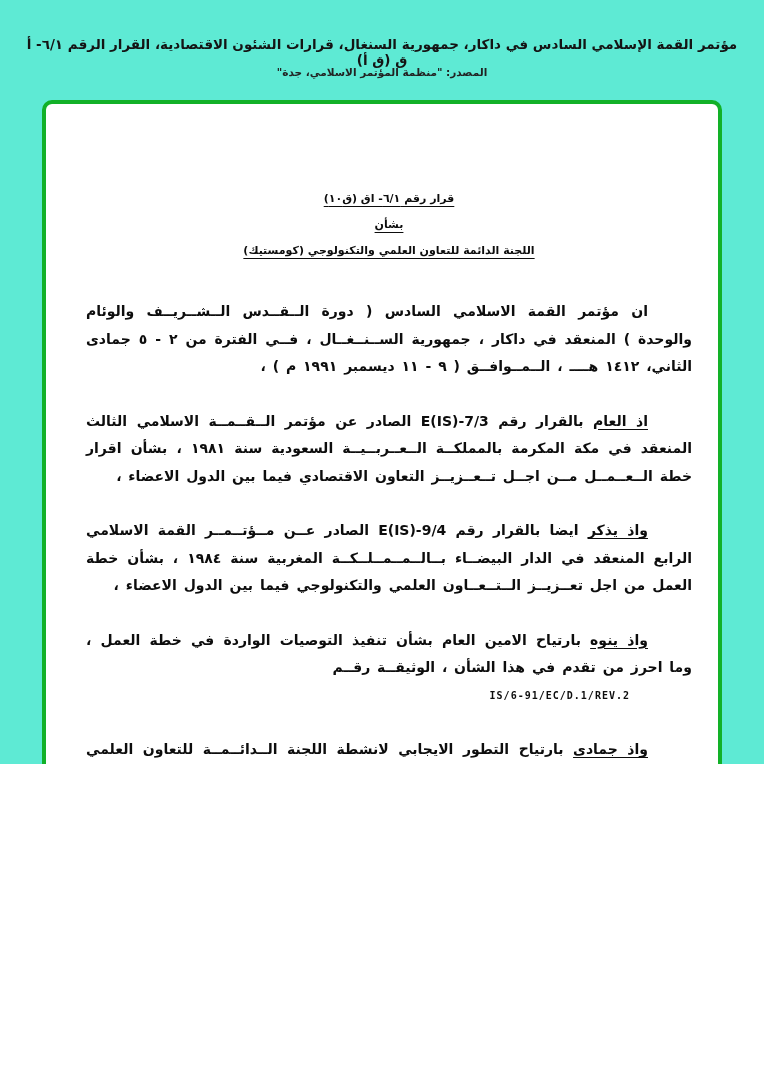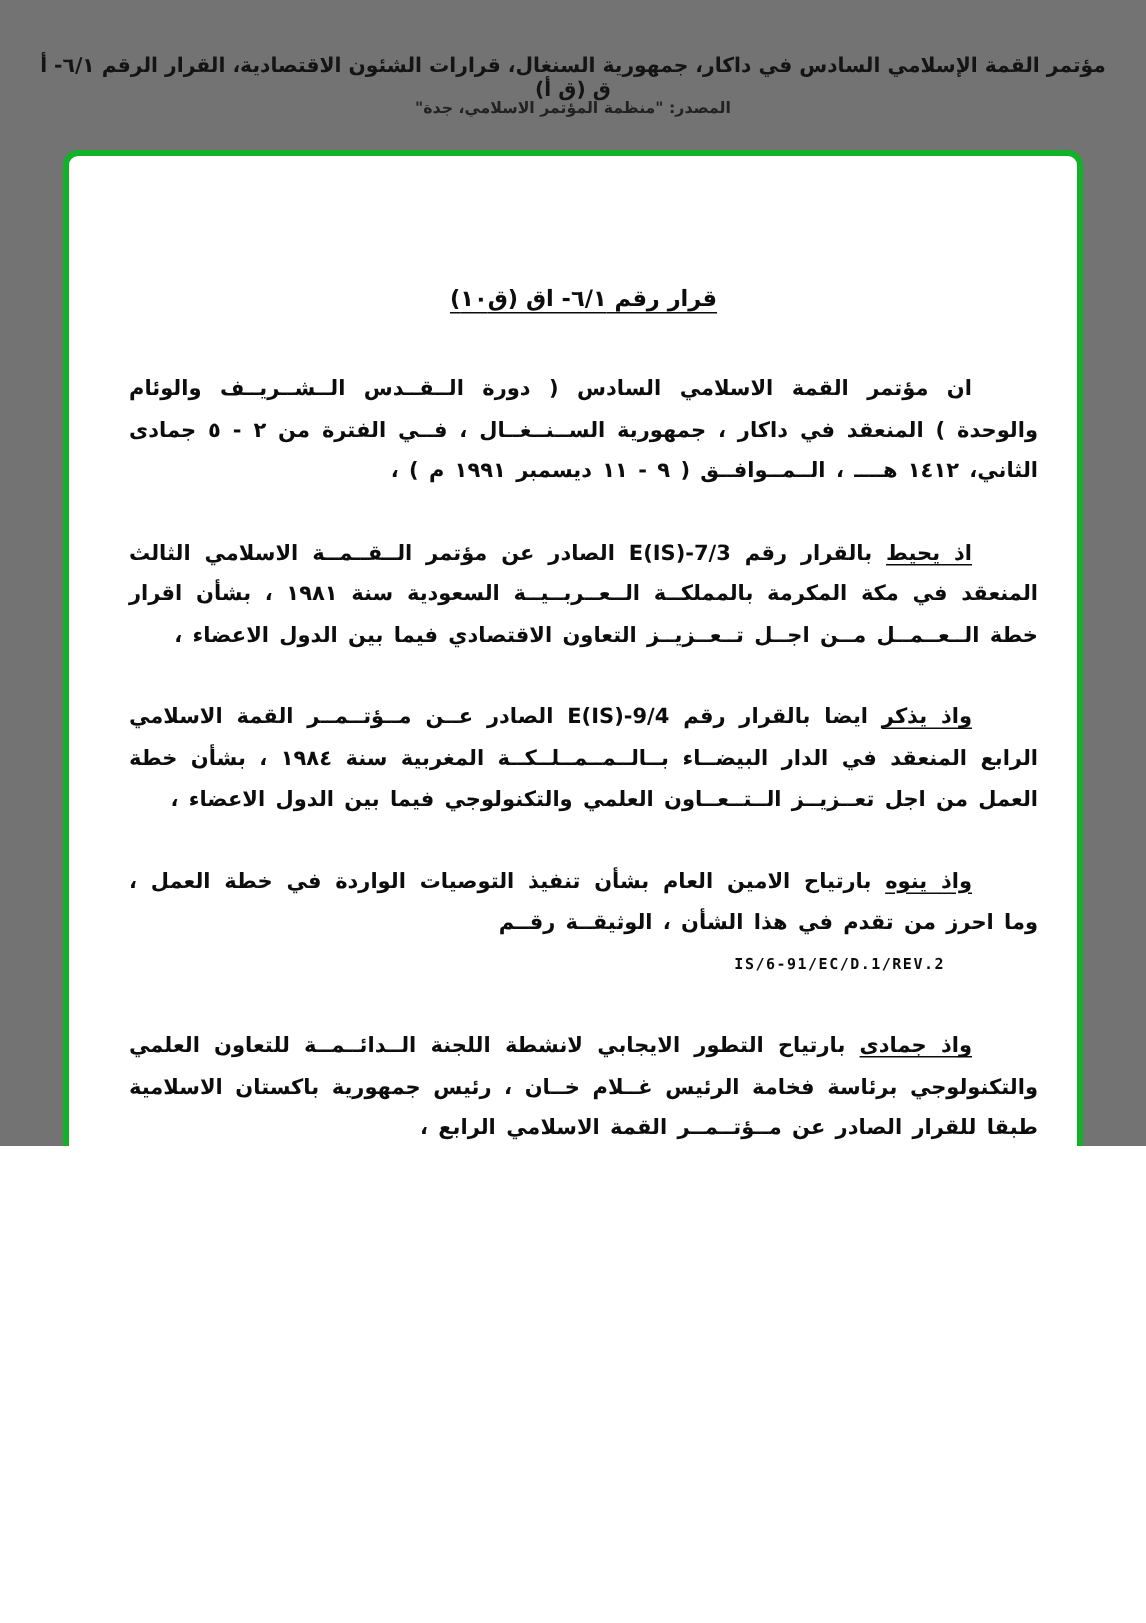--- a/index.html
+++ b/index.html
@@ -1,21 +1,21 @@
 <!DOCTYPE html>
 <html lang="ar"><head>
 <meta charset="utf-8">
 <style>
   * { margin: 0; padding: 0; box-sizing: border-box; }
   html, body { background: #ffffff; }
   .page {
     position: relative;
     width: 764px;
     height: 764px;
-    background: #737373;
+    background: #5eead4;
     font-family: "DejaVu Sans", sans-serif;
     color: #111;
     overflow: hidden;
   }
   .hdr1 {
     position: absolute;
     top: 36px;
     left: 20px;
     right: 20px;
     direction: rtl;
@@ -42,21 +42,21 @@
     width: 680px;
     height: 927px;
     border: 4px solid #12b128;
     border-radius: 10px;
     background: #ffffff;
     padding: 82px 26px 0 40px;
     direction: rtl;
   }
   .title-block {
     text-align: center;
-    font-size: 15px;
+    font-size: 11px;
     font-weight: 700;
     line-height: 26px;
     margin-bottom: 34px;
     color: #0d0d0d;
   }
   .title-block > div {
     text-decoration: underline;
     text-underline-offset: 4px;
   }
   .para {
@@ -104,25 +104,27 @@
 <div class="page">
 
   <div class="hdr1">مؤتمر القمة الإسلامي السادس في داكار، جمهورية السنغال، قرارات الشئون الاقتصادية، القرار الرقم ٦/١- أ ق (ق أ)</div>
 
   <div class="hdr2">المصدر: "منظمة المؤتمر الاسلامي، جدة"</div>
 
   <div class="scan-frame">
 
     <div class="title-block">
       <div>قرار رقم ٦/١- اق (ق١٠)</div>
+      <div>بشأن</div>
+      <div>اللجنة الدائمة للتعاون العلمي والتكنولوجي (كومستيك)</div>
     </div>
 
     <p class="para"><span>ان مؤتمر القمة الاسلامي السادس ( دورة الــقــدس الــشــريــف والوئام والوحدة ) المنعقد في داكار ، جمهورية الســنــغــال ، فــي الفترة من ٢ - ٥ جمادى الثاني، ١٤١٢ هــــ ، الــمــوافــق ( ٩ - ١١ ديسمبر ١٩٩١ م ) ،</span></p>
 
-    <p class="para"><span class="lead">اذ يحيط</span><span> بالقرار رقم 7/3-E(IS) الصادر عن مؤتمر الــقــمــة الاسلامي الثالث المنعقد في مكة المكرمة بالمملكــة الــعــربــيــة السعودية سنة ١٩٨١ ، بشأن اقرار خطة الــعــمــل مــن اجــل تــعــزيــز التعاون الاقتصادي فيما بين الدول الاعضاء ،</span></p>
+    <p class="para"><span class="lead">اذ العام</span><span> بالقرار رقم 7/3-E(IS) الصادر عن مؤتمر الــقــمــة الاسلامي الثالث المنعقد في مكة المكرمة بالمملكــة الــعــربــيــة السعودية سنة ١٩٨١ ، بشأن اقرار خطة الــعــمــل مــن اجــل تــعــزيــز التعاون الاقتصادي فيما بين الدول الاعضاء ،</span></p>
 
 
     <p class="para"><span class="lead">واذ يذكر</span><span> ايضا بالقرار رقم 9/4-E(IS) الصادر عــن مــؤتــمــر القمة الاسلامي الرابع المنعقد في الدار البيضــاء بــالــمــمــلــكــة المغربية سنة ١٩٨٤ ، بشأن خطة العمل من اجل تعــزيــز الــتــعــاون العلمي والتكنولوجي فيما بين الدول الاعضاء ،</span></p>
 
     <p class="para tight"><span class="lead">واذ ينوه</span><span> بارتياح الامين العام بشأن تنفيذ التوصيات الواردة في خطة العمل ، وما احرز من تقدم في هذا الشأن ، الوثيقــة رقــم</span></p>
 
     <div class="docref">IS/6-91/EC/D.1/REV.2</div>
 
     <p class="para"><span class="lead">واذ جمادى</span><span> بارتياح التطور الايجابي لانشطة اللجنة الــدائــمــة للتعاون العلمي والتكنولوجي برئاسة فخامة الرئيس غــلام خــان ، رئيس جمهورية باكستان الاسلامية طبقا للقرار الصادر عن مــؤتــمــر القمة الاسلامي الرابع ،</span></p>
 

